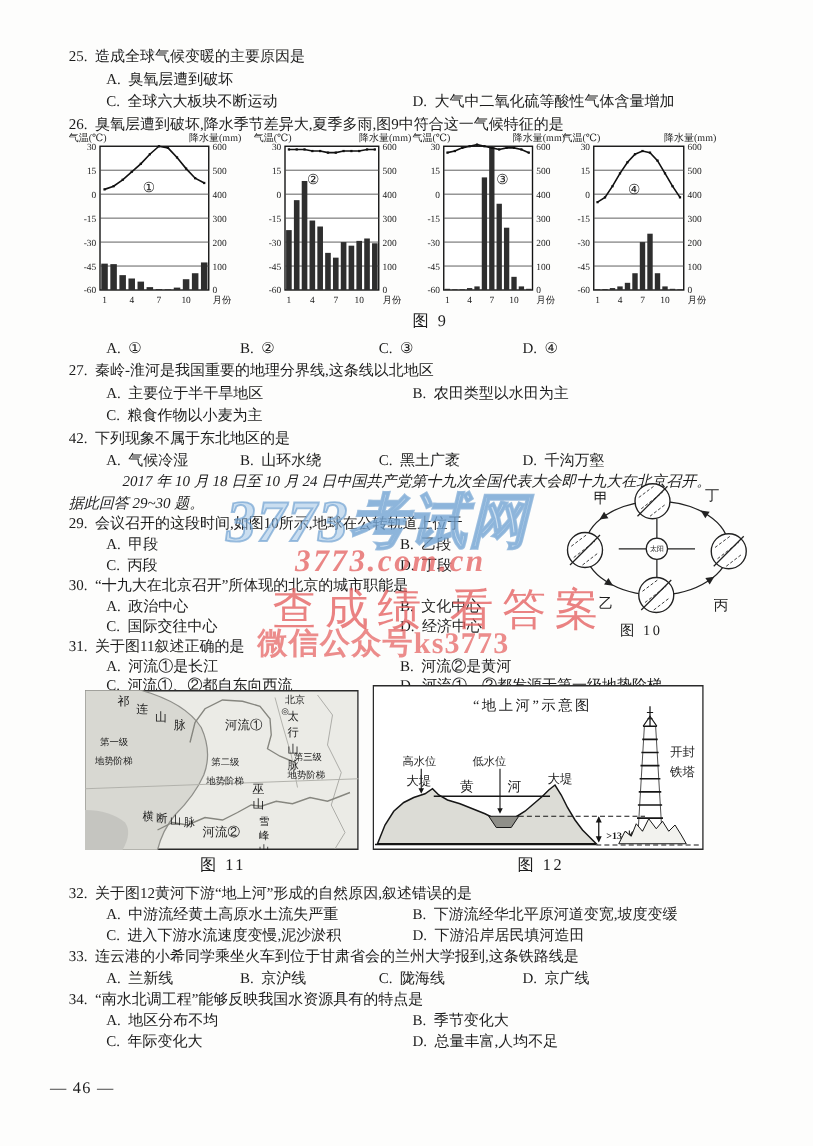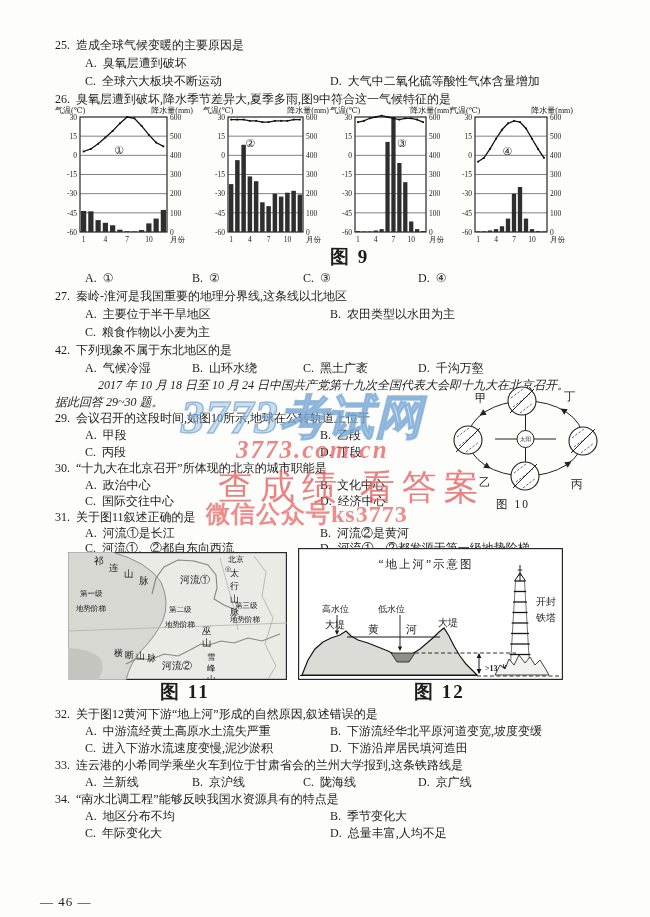--- a/index.html
+++ b/index.html
@@ -1,30 +1,30 @@
 <!DOCTYPE html>
 <html><head>
 <meta charset="utf-8">
 <style>
   html,body{margin:0;padding:0;background:#e9e9e9;}
   .page{position:relative;width:650px;height:917px;background:#fdfdfc;overflow:hidden;
         font-family:"Liberation Serif","DejaVu Serif",serif;color:#1c1c1c;}
   .t{position:absolute;font-size:12px;line-height:16px;white-space:nowrap;}
   .k{margin-right:6px;}
   .kai{font-style:italic;}
-  .cap{font-size:19px;letter-spacing:2px;font-weight:bold;}
+  .cap{font-size:13px;letter-spacing:2px;}
   .wm{position:absolute;pointer-events:none;white-space:nowrap;z-index:6;font-family:"Liberation Serif","DejaVu Serif",serif;}
   .wm-site{left:181px;top:386px;font-size:47px;font-weight:bold;font-style:italic;
            color:rgba(152,192,228,0.50);-webkit-text-stroke:1.5px rgba(108,158,208,0.65);letter-spacing:1px;}
   .wm-url{left:236px;top:436px;font-size:25px;font-weight:bold;font-style:italic;color:rgba(226,88,88,0.72);letter-spacing:2px;}
   .wm-slogan{left:218px;top:464px;font-size:35px;font-weight:normal;color:rgba(228,95,95,0.78);letter-spacing:7px;}
   .wm-wechat{left:206px;top:498px;font-size:24px;font-weight:bold;color:rgba(228,95,95,0.72);letter-spacing:1px;text-align:right;}
   svg.figsvg,svg.chart-svg{position:absolute;}
   svg text{font-family:"Liberation Serif","DejaVu Serif",serif;fill:#1c1c1c;}
-  .footer{position:absolute;left:40px;top:862px;font-size:13px;letter-spacing:1px;margin-top:32px;}
+  .footer{position:absolute;left:40px;top:862px;font-size:13px;letter-spacing:1px;}
 </style>
 </head>
 <body>
 
 <div class="page">
 
   <div class="wm wm-site">3773考试网</div>
   <div class="wm wm-url">3773.com.cn</div>
   <div class="wm wm-slogan">查成绩 看答案</div>
   <div class="wm wm-wechat">微信公众号ks3773</div>

